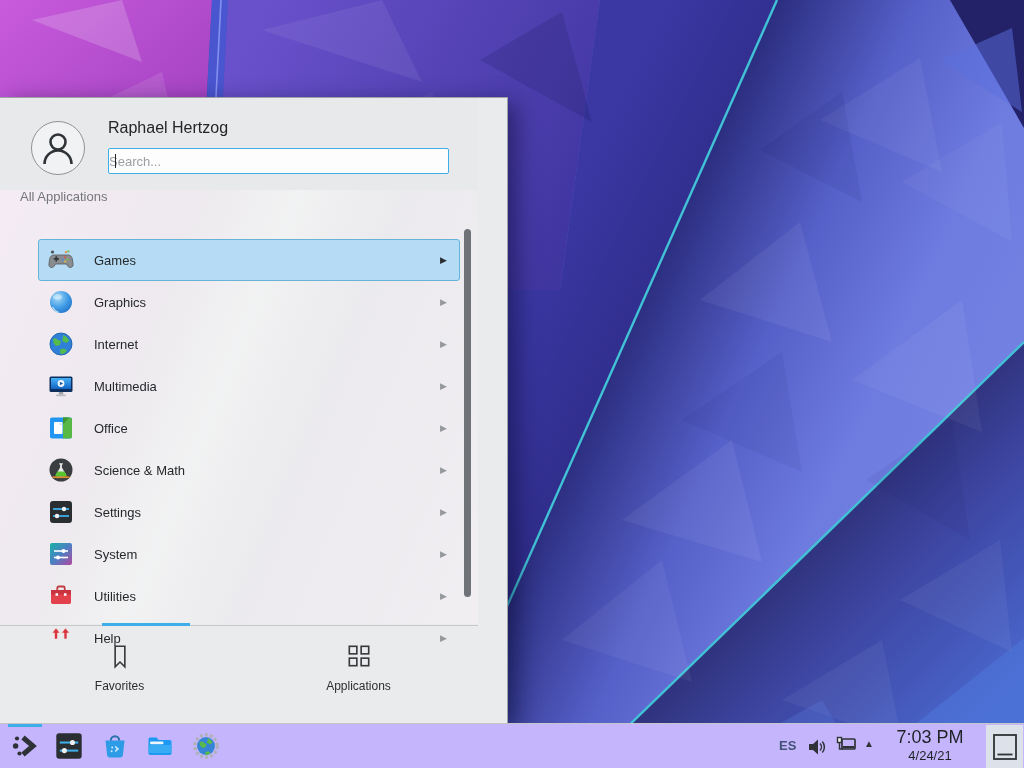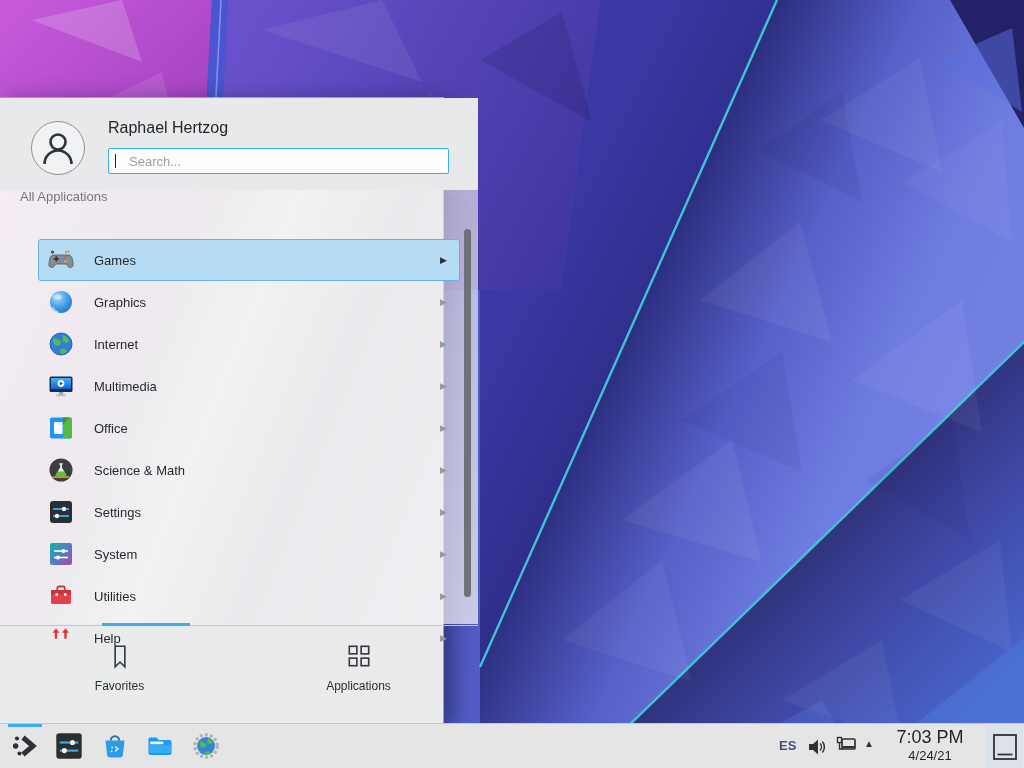--- a/index.html
+++ b/index.html
@@ -2,36 +2,36 @@
 <html><head>
 <meta charset="utf-8">
 <style>
   html,body{margin:0;padding:0;}
   body{width:1024px;height:768px;overflow:hidden;position:relative;
        font-family:"Liberation Sans",sans-serif;background:#333;}
   #desktop{position:absolute;left:0;top:0;width:1024px;height:768px;}
   #wallpaper{position:absolute;left:0;top:0;}
 
   
-  #kickoff{position:absolute;left:0;top:97px;width:444px;height:626px;
+  #kickoff{position:absolute;left:0;top:97px;width:508px;height:626px;
     background:#eaebec;border-top:1px solid rgba(110,112,118,.6);
     border-right:1px solid rgba(110,112,118,.6);box-sizing:border-box;
     box-shadow:8px 6px 22px rgba(0,0,30,.45);}
   .k-sheen{position:absolute;left:0;top:92px;width:478px;height:434px;pointer-events:none;
     background:linear-gradient(112deg, rgba(246,236,245,.9) 0%, rgba(240,232,240,.55) 30%,
       rgba(255,255,255,.35) 46%, rgba(236,233,238,.6) 62%, rgba(243,240,244,.75) 100%);}
   .k-header{position:absolute;left:0;top:0;width:478px;height:92px;background:#e8e9ea;}
   .avatar{position:absolute;left:31px;top:23px;width:52px;height:52px;border:1px solid #8f9295;
     border-radius:50%;background:#f1f2f3;}
   .avatar svg{position:absolute;left:0;top:0;}
   .user-name{position:absolute;left:108px;top:21px;font-size:16px;color:#232629;}
   .search-box{position:absolute;left:108px;top:50px;width:341px;height:26px;background:#fdfdfd;
     border:1px solid #3daee9;border-radius:2px;box-sizing:border-box;}
   .search-box input{width:100%;height:100%;border:0;background:transparent;margin:0;
-    padding:0 20px;font-family:"Liberation Sans",sans-serif;font-size:13px;color:#232629;outline:none;box-sizing:border-box;}
+    padding:0 0;font-family:"Liberation Sans",sans-serif;font-size:13px;color:#232629;outline:none;box-sizing:border-box;}
   .search-box input::placeholder{color:#9aa0a5;}
   .text-cursor{position:absolute;left:6px;top:5px;width:1px;height:14px;background:#232629;}
 
   .section-label{position:absolute;left:20px;top:91px;font-size:13px;color:#73767a;}
 
   .app-list{position:absolute;left:0;top:125px;width:458px;height:402px;overflow:hidden;
     margin:0;padding:16px;list-style:none;}
   .app-row{position:relative;margin-left:22px;width:422px;height:42px;display:flex;
     align-items:center;border:1px solid transparent;border-radius:3px;box-sizing:border-box;}
   .app-row.selected{background:#b5dcf4;border-color:#66b3d9;}
@@ -45,21 +45,21 @@
     border-radius:4px;background:#6f7378;}
 
   .tab-sep{position:absolute;left:0;top:527px;width:478px;height:1px;background:#c6c8ca;}
   .tab-indicator{position:absolute;left:102px;top:525px;width:88px;height:3px;background:#3daee9;}
   .tabbar{position:absolute;left:0;top:531px;width:478px;height:94px;display:flex;}
   .tab{flex:1;display:flex;flex-direction:column;align-items:center;padding-top:13px;}
   .tab-icon{width:28px;height:28px;}
   .tab-label{margin-top:9px;font-size:12px;color:#2b2e31;}
 
   
-  #panel{position:absolute;left:0;top:723px;width:1024px;height:45px;background:#e5e5e5;
+  #panel{position:absolute;left:0;top:723px;width:1024px;height:45px;background:#c4b5fd;
     border-top:1px solid #c4c6c8;box-sizing:border-box;}
   .launcher{position:absolute;top:7px;width:30px;height:30px;}
   .active-line{position:absolute;left:8px;top:0;width:34px;height:3px;background:#3daee9;}
   .kb-layout{position:absolute;left:779px;top:14px;font-size:13px;font-weight:700;color:#44527a;}
   .tray-icon{position:absolute;}
   .tray-caret{position:absolute;left:864px;top:14px;font-size:10px;color:#2f3337;}
   .clock{position:absolute;left:882px;top:3px;width:96px;text-align:center;color:#1f2326;}
   .clock .time{font-size:18px;line-height:21px;}
   .clock .date{font-size:13px;line-height:15px;}
   .show-desktop{position:absolute;left:986px;top:1px;width:37px;height:43px;background:#dce1ea;

